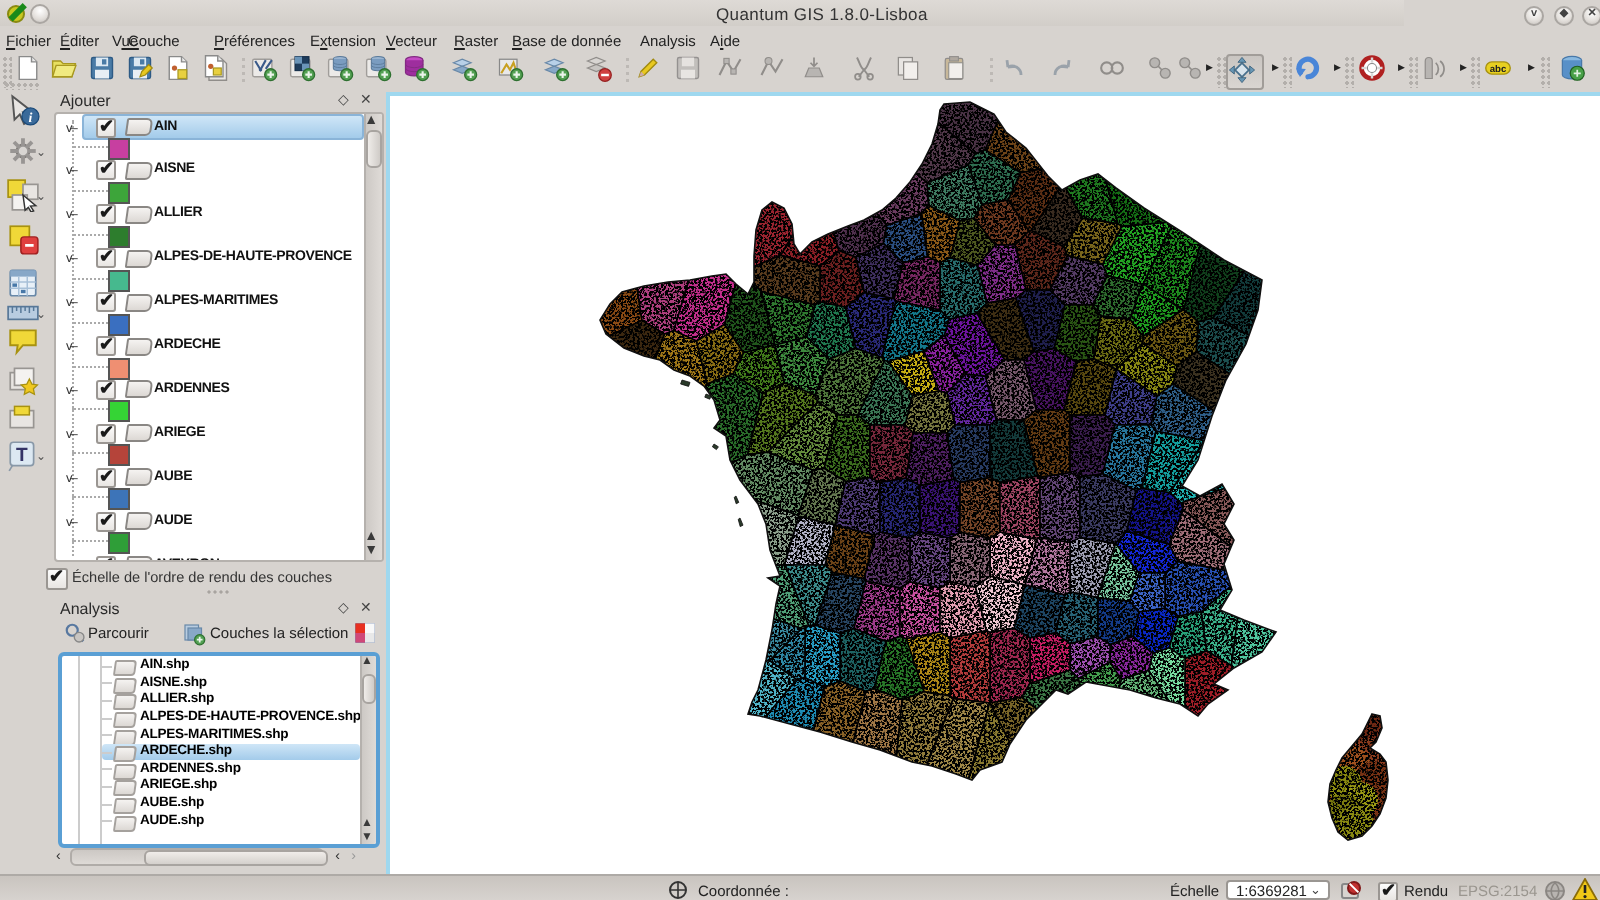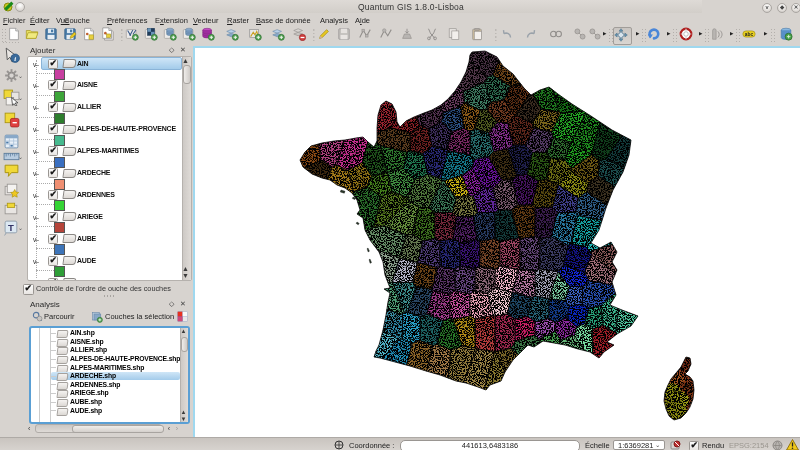--- a/index.html
+++ b/index.html
@@ -444,21 +444,21 @@
 <div class="scroll" style="right:0;top:0;bottom:0;width:8px"></div>
 <div class="sarrow" style="top:1px;right:2px">▲</div>
 <div class="thumb" style="top:8px;height:17px;right:0.5px"></div>
 <div class="sarrow" style="bottom:8px;right:2px">▲</div>
 <div class="sarrow" style="bottom:1px;right:2px">▼</div>
   </div>
 
 <div class="abs" style="left:23px;top:284px;width:9px;height:9px">
  <div class="cb" style="left:0;top:0;width:9px;height:9px"></div>
 </div>
-<div class="abs" style="left:36px;top:284px;font-size:7.3px;color:#333">Contrôle de l'ordre de ouche des couches</div>
+<div class="abs" style="left:36px;top:284px;font-size:7.3px;color:#333">Échelle de l'ordre de rendu des couches</div>
 <div class="abs" style="left:103px;top:295px;width:12px;height:2px;background:radial-gradient(circle 0.7px,#a8a4a0 0.7px,transparent 0.9px);background-size:3px 2px"></div>
 
 <div id="parcourir" class="abs" style="left:24px;top:296px;width:168px;height:141px">
  <div class="ptitle abs" style="left:6px;top:4px">Analysis</div>
  <div class="pbtn abs" style="left:145px;top:4px">◇</div>
  <div class="pbtn abs" style="left:156px;top:4px">✕</div>
 </div>
 <div id="parcbar" class="abs" style="left:24px;top:308px;width:168px;height:17px">
     <div class="abs" style="left:8px;top:3px"><svg viewBox="0 0 16 16" width="11" height="11">
         <circle cx="6" cy="6" r="4" fill="none" stroke="#5878a0" stroke-width="1.6"></circle>
@@ -714,21 +714,20 @@
 <path d="M686,357 L690,358 L691,364 L688,371 L685,374 L690,377 L693,381 L694,390 L693,399 L690,407 L686,413 L681,418 L674,420 L669,416 L666,409 L664,401 L665,392 L668,385 L671,379 L676,373 L681,367 L684,361 Z" fill="none" stroke="#101010" stroke-width="0.8"></path>
 </svg></div>
   </div>
 
 <div id="status" class="abs">
  <svg class="abs" style="left:334px;top:2px" width="10" height="10" viewBox="0 0 10 10">
       <circle cx="5" cy="5" r="4" fill="none" stroke="#333"></circle>
       <path d="M5 1 V9 M1 5 H9" stroke="#333" stroke-width="0.8"></path>
     </svg>
  <div class="lab" style="left:349px">Coordonnée :</div>
- <div id="coordbox">441613,6483186</div>
  <div class="lab" style="left:585px">Échelle</div>
  <div id="scalebox">1:6369281</div>
  <div class="lab" style="left:655px;color:#444;font-size:6.5px">⌄</div>
  <svg class="abs" style="left:670px;top:2px" width="11" height="10" viewBox="0 0 11 10">
       <rect x="1" y="2" width="8" height="7" rx="1" fill="#d8d4d0" stroke="#888"></rect>
       <circle cx="7" cy="4" r="3" fill="#c03030" stroke="#801818"></circle>
       <path d="M4.8 1.8 L9.2 6.2" stroke="#fff" stroke-width="1"></path>
     </svg>
  <div class="cb abs" style="left:689px;top:2.5px;width:8px;height:8px"></div>
  <div class="lab" style="left:702px">Rendu</div>

